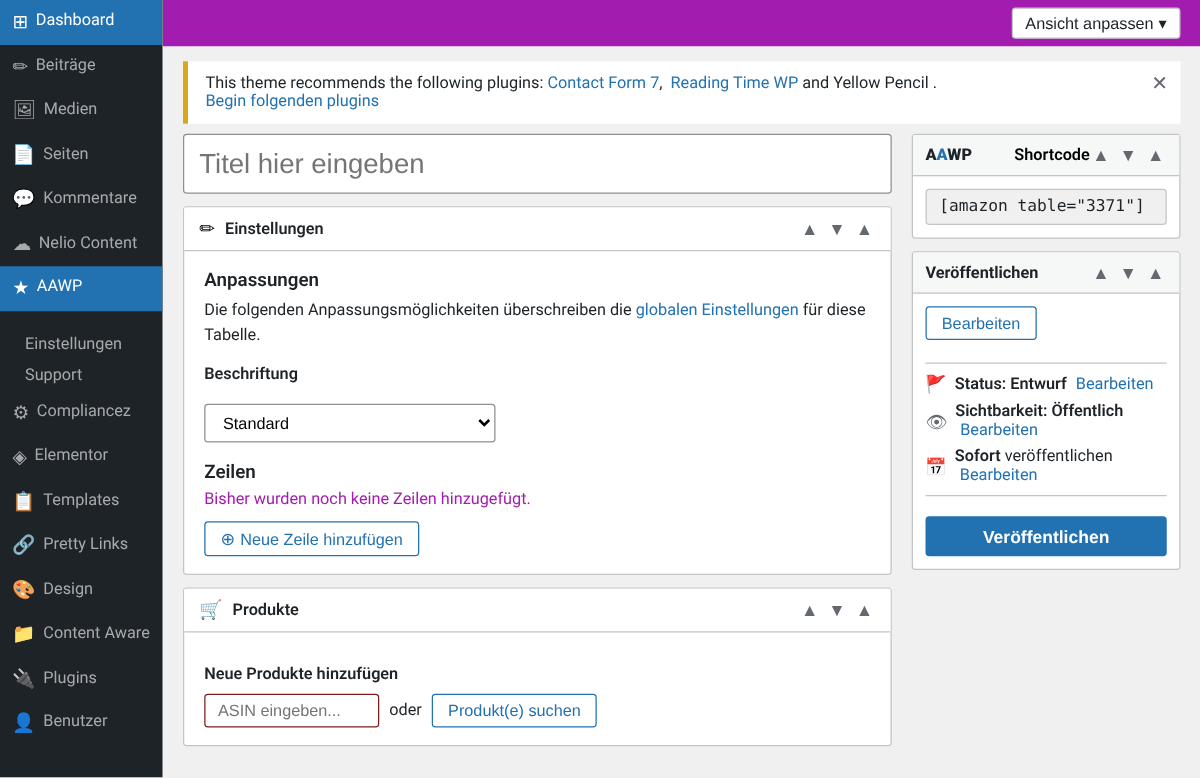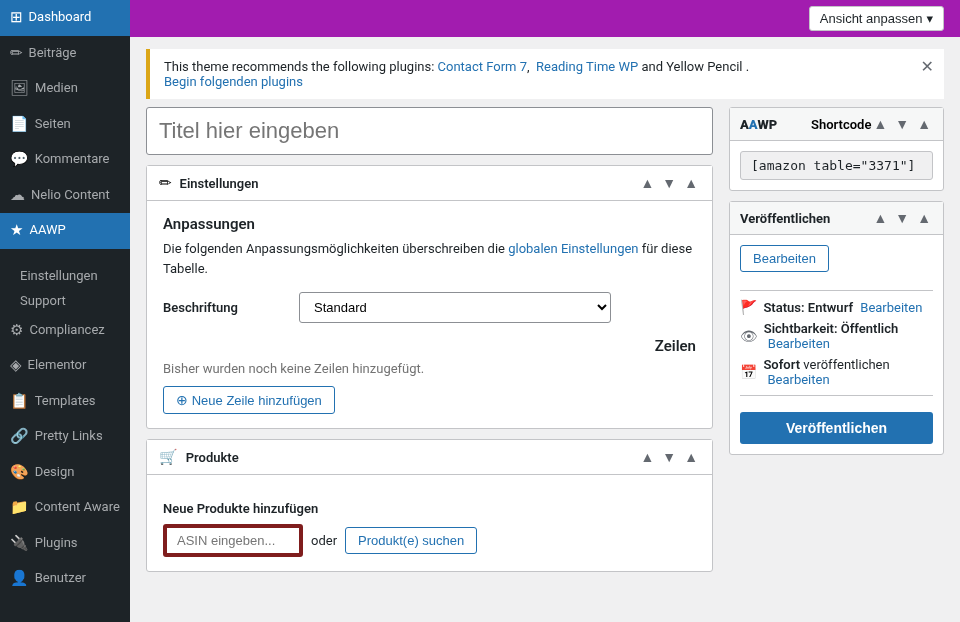--- a/index.html
+++ b/index.html
@@ -168,51 +168,51 @@
     }
     .section-desc {
       font-size: 13px;
       color: #1d2327;
       margin-bottom: 14px;
       line-height: 1.5;
     }
     .section-desc a { color: #2271b1; text-decoration: none; }
     .field-row {
       display: flex;
-      align-items: center;
+      align-items: flex-start;
       gap: 16px;
       margin-bottom: 14px;
+      flex-direction: column;
     }
     .field-label {
       width: 120px;
       font-weight: 600;
       font-size: 13px;
       color: #1d2327;
     }
     .field-select {
-      width: 312px;
+      width: 233px;
       padding: 6px 10px;
       border: 1px solid #8c8f94;
       border-radius: 3px;
       font-size: 13px;
       background: #fff;
       cursor: pointer;
     }
 
     
     .sub-section-title {
       font-size: 15px;
       font-weight: 600;
       color: #1d2327;
       margin: 12px 0 6px;
-      text-align: right;
     }
     .empty-text {
       font-size: 13px;
-      color: #737373;
+      color: #a21caf;
       margin-bottom: 10px;
     }
     .add-row-btn {
       display: inline-flex;
       align-items: center;
       gap: 4px;
       padding: 5px 12px;
       border: 1px solid #2271b1;
       border-radius: 3px;
       background: #fff;
@@ -229,21 +229,21 @@
       margin-top: 12px;
       margin-bottom: 8px;
     }
     .produkte-inputs {
       display: flex;
       align-items: center;
       gap: 8px;
     }
     .asin-input {
       padding: 5px 10px;
-      border: 4px solid #7f1d1d;
+      border: 1px solid #7f1d1d;
       border-radius: 3px;
       font-size: 13px;
       color: #9ca3af;
       width: 140px;
     }
     .produkte-btn {
       padding: 5px 12px;
       border: 1px solid #2271b1;
       border-radius: 3px;
       background: #fff;

